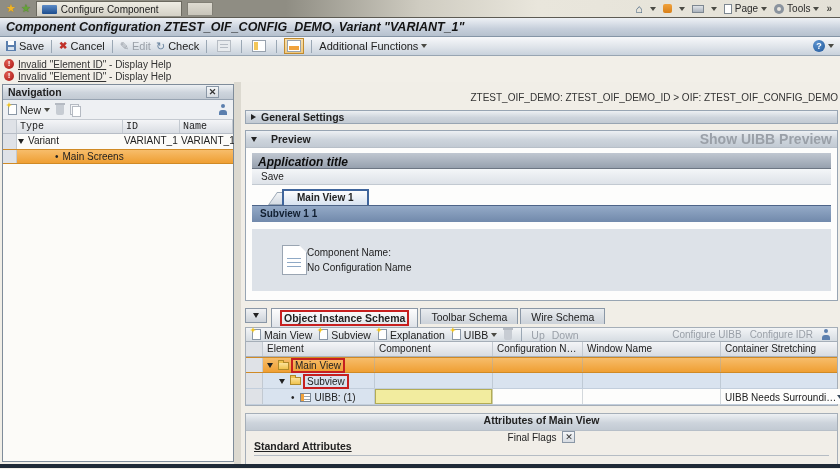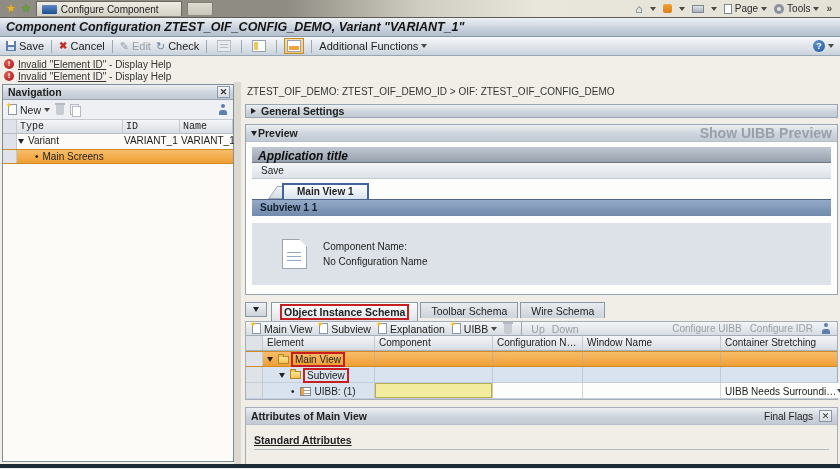--- a/index.html
+++ b/index.html
@@ -63,21 +63,21 @@
     color:#fff;font-size:8px;font-weight:bold;text-align:center;line-height:10px; flex:0 0 auto; }
   .msg .lnk { text-decoration:underline; }
 
   
   .main { height:382px; display:flex; }
 
   
   .navpanel { width:232px; margin:2px 0 2px 2px; border:1px solid #7f8c9a; background:#fcfbf8;
     display:flex; flex-direction:column; flex:0 0 auto; }
   .panelhead { height:15px; background:linear-gradient(#edf0f3,#cdd4dc 55%,#c2cad3); border-bottom:1px solid #97a3b1;
-    display:flex; align-items:center; justify-content:space-between; padding:0 3px 0 5px; font-weight:bold; font-size:10.5px; }
+    display:flex; align-items:center; justify-content:space-between; padding:0 14px 0 5px; font-weight:bold; font-size:10.5px; }
   .xbox { width:13px; height:12px; border:1px solid #8a97a6; background:linear-gradient(#f4f6f8,#d7dce2);
     font-size:9px; line-height:10px; text-align:center; color:#333; cursor:default; }
   .navtools { height:20px; background:#eef0f3; border-bottom:1px solid #c5cad1; display:flex; align-items:center; gap:6px; padding:0 5px; font-size:10.5px; }
   .i-newdoc { width:9px; height:11px; background:#fff; border:1px solid #8a97a6; position:relative; display:inline-block; }
   .i-newdoc::before { content:""; position:absolute; left:-3px; top:-3px; width:6px; height:6px; background:#f5c518;
     clip-path:polygon(50% 0,63% 37%,100% 50%,63% 63%,50% 100%,37% 63%,0 50%,37% 37%); }
   .i-trash { width:8px; height:10px; background:#c7ccd3; border-radius:0 0 2px 2px; position:relative; display:inline-block; }
   .i-trash::before { content:""; position:absolute; top:-2px; left:-1px; right:-1px; height:2px; background:#b5bac2; }
   .i-copy { width:9px; height:11px; position:relative; display:inline-block; }
   .i-copy::before { content:""; position:absolute; left:0; top:0; width:7px; height:9px; border:1px solid #b5bac2; background:#f4f5f7; }
@@ -87,51 +87,51 @@
   .i-person::after { content:""; position:absolute; left:1px; bottom:0; width:8px; height:5px; border-radius:3px 3px 0 0; background:#5b7fae; }
   .navtable { flex:1; display:flex; flex-direction:column; background:#fcfbf8; }
   .nt-head { display:flex; height:14px; background:linear-gradient(#f4f5f7,#d9dde3); border-bottom:1px solid #b7bdc6; font-size:10px; color:#222;font-family:Liberation Mono, monospace; }
   .nt-head > div { padding:0 3px; line-height:13px; border-right:1px solid #c3c9d0; }
   .nt-row { display:flex; height:15px; font-size:10px; align-items:center; }
   .nt-row > div { padding:0 1px; line-height:14px; height:100%; }
   .c-sel { width:14px; flex:0 0 auto; background:#dfe2e7; border-right:1px solid #c3c9d0; }
   .c-type { width:106px; flex:0 0 auto; }
   .c-id { width:57px; flex:0 0 auto; }
   .c-name { flex:1; }
-  .nt-row.sel { background:linear-gradient(#f7bd6b,#ef9f33); border-top:1px solid #d08a25; border-bottom:1px solid #d08a25; }
+  .nt-row.sel { background:linear-gradient(#f7bd6b,#ef9f33); border-top:1px solid #d08a25; border-bottom:1px solid #d08a25;gap:20px; }
   .nt-row.sel .c-sel { background:#dfe2e7; }
   .tri-exp { width:0;height:0;border-left:3.5px solid transparent;border-right:3.5px solid transparent;border-top:5px solid #222; display:inline-block; margin-right:4px; }
   .bullet { font-size:10px; margin-right:4px; }
 
   
   .splitter { width:7px; background:#dcd9d0; flex:0 0 auto; }
 
   
   .content { flex:1; padding:4px 2px 0 4px; display:flex; flex-direction:column; overflow:hidden; }
-  .crumb { font-size:10px; color:#333; margin:0 0 7px 2px; white-space:nowrap; }
+  .crumb { font-size:10px; color:#333; margin:6px 0 7px 2px; white-space:nowrap;text-align:right; }
   .sect-head { height:17px; background:linear-gradient(#edf0f3,#cdd4dc 55%,#c2cad3); border:1px solid #98a5b3;
     display:flex; align-items:center; padding:0 5px; font-weight:bold; font-size:10.5px; gap:5px; }
   .tri-right { width:0;height:0;border-top:3.5px solid transparent;border-bottom:3.5px solid transparent;border-left:5px solid #222; display:inline-block; }
   .tri-dn { width:0;height:0;border-left:3.5px solid transparent;border-right:3.5px solid transparent;border-top:5px solid #222; display:inline-block; }
   .gs { margin-bottom:6px; }
   .preview-panel { border:1px solid #98a5b3; background:#fdfdfc; margin-bottom:7px; }
   .preview-panel .sect-head { border:none; border-bottom:1px solid #b7bfc8; justify-content:space-between; }
   .dim-link { color:#9aa0a8; font-weight:bold; font-size:14px; }
   .pv-body { padding:5px 6px 9px; }
   .apptitle { height:16px; background:linear-gradient(#c0c7d1,#97a1ae); border-bottom:1px solid #6d7683;
     font-style:italic; font-weight:bold; font-size:12px; color:#0d0d0d; padding:2px 6px 0; }
   .saverow { height:16px; background:linear-gradient(#f4f6f8,#dde2e8); border-bottom:1px solid #c2c9d1; font-size:10px; padding:2px 9px 0; }
   .pv-tabrow { height:18px; display:flex; align-items:flex-end; margin-top:2px; }
   .pt-slant { width:24px; height:13px; background:linear-gradient(#f2f4f6,#d4dbe3); border:1px solid #9aa7b5;
     transform:skewX(-35deg); transform-origin:bottom left; margin-left:16px; }
   .pt-tab { height:16px; border:2px solid #3f659c; border-bottom:none; background:linear-gradient(#fdfdfe,#d8e3f0);
     font-weight:bold; font-size:10px; padding:1px 13px 0; margin-left:-10px; position:relative; z-index:1; }
   .subviewbar { height:17px; background:linear-gradient(#94aac7,#7189ab); border-top:1px solid #4d6document68; border-top:1px solid #4d6488;
     font-weight:bold; font-size:10px; color:#101e30; padding:2px 8px 0; }
-  .uibb-box { margin-top:7px; background:#dde2e8; min-height:62px; display:flex; align-items:center; gap:16px; padding:8px 10px 8px 30px; }
+  .uibb-box { margin-top:7px; background:#dde2e8; min-height:62px; display:flex; align-items:center; padding:8px 10px 8px 30px; }
   .docicon { width:25px; height:30px; background:#fff; border:1px solid #9aa5b2; position:relative; flex:0 0 auto; }
   .docicon::before { content:""; position:absolute; top:-1px; right:-1px; border-style:solid; border-width:0 8px 8px 0; border-color:transparent #dde2e8 transparent transparent; }
   .docicon::after { content:""; position:absolute; left:4px; right:5px; top:12px; height:10px;
     background:repeating-linear-gradient(#8fa9c6 0 1px, transparent 1px 4px); }
   .uibb-lines div { font-size:10px; line-height:15px; color:#1c1c1c; }
 
   
   .schema-tabs { display:flex; align-items:flex-start; height:19px; }
   .caret-btn { width:22px; height:15px; border:1px solid #8a97a6; background:linear-gradient(#f0f2f4,#cdd3da);
     display:flex; align-items:center; justify-content:center; margin-right:4px; margin-bottom:1px; }
@@ -163,21 +163,21 @@
   .i-folder { width:11px; height:8px; background:linear-gradient(#fbe29a,#f0c34e); border:1px solid #b08a2a; position:relative; display:inline-block; margin:0 4px 0 1px; flex:0 0 auto; }
   .i-folder::before { content:""; position:absolute; left:-1px; top:-3px; width:4px; height:2px; background:#f0c34e; border:1px solid #b08a2a; border-bottom:none; }
   .i-grid { width:11px; height:9px; border:1px solid #7a8694; background:#fff; position:relative; display:inline-block; margin:0 4px 0 1px; flex:0 0 auto; }
   .i-grid::before { content:""; position:absolute; left:0; top:0; bottom:0; width:3px; background:#f0a23c; }
   .i-grid::after { content:""; position:absolute; left:3px; top:2px; right:0; height:1px; background:#9aa5b0; box-shadow:0 3px 0 #9aa5b0; }
   .dd-arrow { margin-left:auto; width:0;height:0;border-left:3.5px solid transparent;border-right:3.5px solid transparent;border-top:4px solid #3a4a5a; }
   .trunc { white-space:nowrap; overflow:hidden; text-overflow:ellipsis; }
 
   
   .attr-panel { margin-top:7px; border:1px solid #a5aeb8; background:#f1eee8; }
-  .attr-panel .sect-head { border:none; border-bottom:1px solid #b7bfc8; justify-content:space-between; }
+  .attr-panel .sect-head { border:none; border-bottom:1px solid #b7bfc8; justify-content:flex-start;flex-direction:column; }
   .attr-right { display:flex; align-items:center; gap:6px; font-weight:normal; font-size:10px; }
   .attr-body { padding:9px 8px 6px;text-decoration:underline; }
   .attr-sec { font-weight:bold; font-size:10.5px; padding-bottom:3px; border-bottom:1px solid #b5bcc4; margin-bottom:9px; }
 
   .bottomstrip { height:4px; background:#1f2a37; }
 </style>
 </head>
 <body>
 
 <div class="chrome">
@@ -310,21 +310,21 @@
   <div class="content">
     <div class="crumb">ZTEST_OIF_DEMO: ZTEST_OIF_DEMO_ID &gt; OIF: ZTEST_OIF_CONFIG_DEMO</div>
 
     <div class="sect-head gs">
       <span class="tri-right"></span>
       <span>General Settings</span>
     </div>
 
     <div class="preview-panel">
       <div class="sect-head">
-        <span style="display:flex;align-items:center;gap:1px">
+        <span style="display:flex;align-items:center;gap:14px">
             <span class="tri-dn"></span>
             <span>Preview</span>
           </span>
         <span class="dim-link">Show UIBB Preview</span>
       </div>
       <div class="pv-body">
         <div class="apptitle">Application title</div>
         <div class="saverow">Save</div>
         <div class="pv-tabrow">
           <div class="pt-slant"></div>

